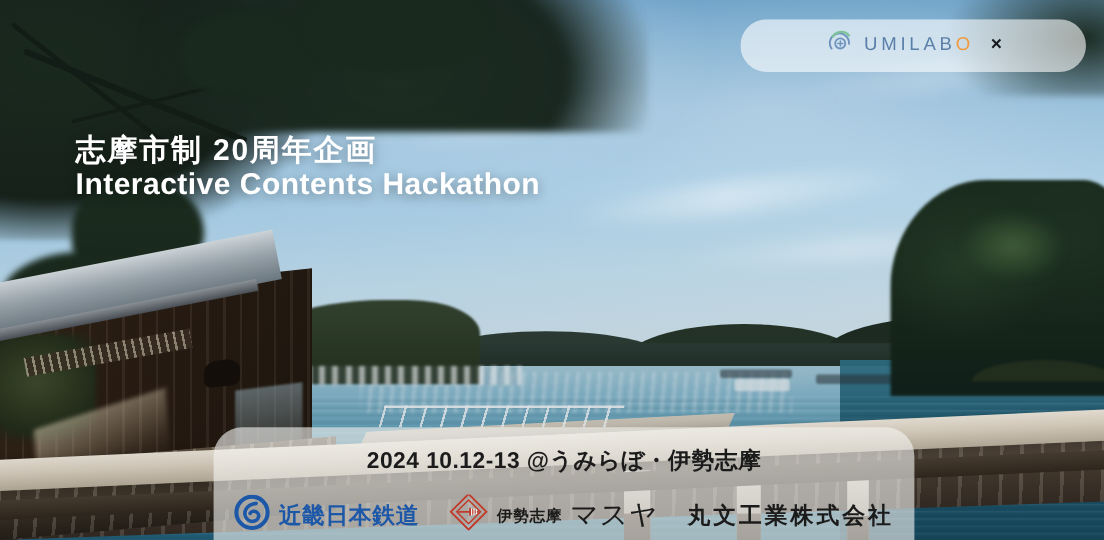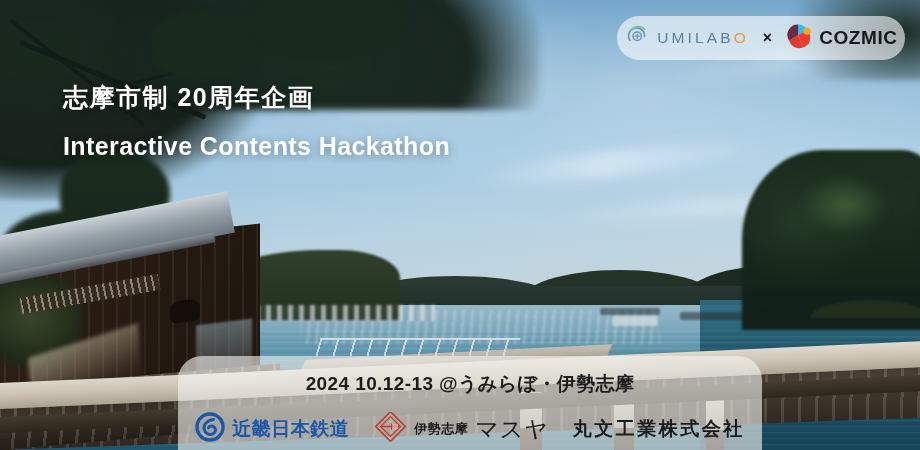--- a/index.html
+++ b/index.html
@@ -265,34 +265,34 @@
     color: #5a7fa8;
   }
   .umilabo-text .lastO { color: #f09a3e; }
   .cross { font-size: 16px; font-weight: 700; color: #15181c; }
   .cozmic { display:flex; align-items:center; gap: 7px; }
   .cozmic-text {
     font-size: 19px; font-weight: 700; letter-spacing: .6px; color: #15181c;
   }
 
   
-  .headline { position: absolute; left: 63px; top: 84px; }
+  .headline { position: absolute; left: 63px; top: 112px; }
   .kicker {
     font-size: 25px; font-weight: 700; color: #ffffff;
     letter-spacing: 1.5px; line-height: 1.1;
     text-shadow: 0 2px 10px rgba(0,0,0,.35);
   }
   .title-jp {
     font-size: 54px; font-weight: 400; color: #ffffff;
     letter-spacing: 2px; line-height: 1.12; margin-top: 4px;
     text-shadow: 0 2px 14px rgba(0,0,0,.30);
   }
   .title-en {
     font-size: 25px; font-weight: 700; color: #ffffff;
-    letter-spacing: .4px; margin-top: 20px;
+    letter-spacing: .4px; margin-top: 0;
     text-shadow: 0 2px 10px rgba(0,0,0,.35);
   }
 
   
   .info-panel {
     position: absolute; left: 178px; top: 342px;
     width: 584px; height: 132px;
     border-radius: 24px 24px 0 0;
     background: rgba(243,243,241,0.62);
     margin-top: 14px;
@@ -399,32 +399,20 @@
           <path d="M20.5 6.5 A8.5 8.5 0 0 0 7 7.5" fill="none" stroke="#7ec29b" stroke-width="1.9" stroke-linecap="round"></path>
           <circle cx="13.2" cy="13.2" r="4.2" fill="none" stroke="#6f93bd" stroke-width="1.5"></circle>
           <path d="M11.2 13.2 h4.2 M13.3 11.2 v4.2" stroke="#6f93bd" stroke-width="1.3" stroke-linecap="round"></path>
         </svg>
       </span>
       <span class="umilabo-text"><span>UMILAB</span><span class="lastO">O</span></span>
     </div>
 
     <span class="cross">×</span>
 
-    <div class="cozmic">
-      <span>
-        <svg width="26" height="26" viewBox="0 0 26 26">
-          <path d="M12 12 L12 1.6 A10.4 10.4 0 0 1 21.4 7.4 Z" fill="#27c3e8"></path>
-          <path d="M12 12 L21.4 7.4 A10.4 10.4 0 0 1 17 24.5 Z" fill="#ef3b2e"></path>
-          <path d="M12 12 L17 24.5 A10.4 10.4 0 0 1 3.2 17.8 Z" fill="#e03b32"></path>
-          <path d="M12 12 L3.2 17.8 A10.4 10.4 0 0 1 12 1.6 Z" fill="#6b2b44"></path>
-          <circle cx="21" cy="8.2" r="3.6" fill="#f5a623"></circle>
-        </svg>
-      </span>
-      <span class="cozmic-text">COZMIC</span>
-    </div>
 
   </div>
 
   <div class="headline">
     <div class="kicker">志摩市制 20周年企画</div>
     <div class="title-en">Interactive Contents Hackathon</div>
   </div>
 
   <div class="info-panel">
     <div class="event-line">2024 10.12-13 @うみらぼ・伊勢志摩</div>

